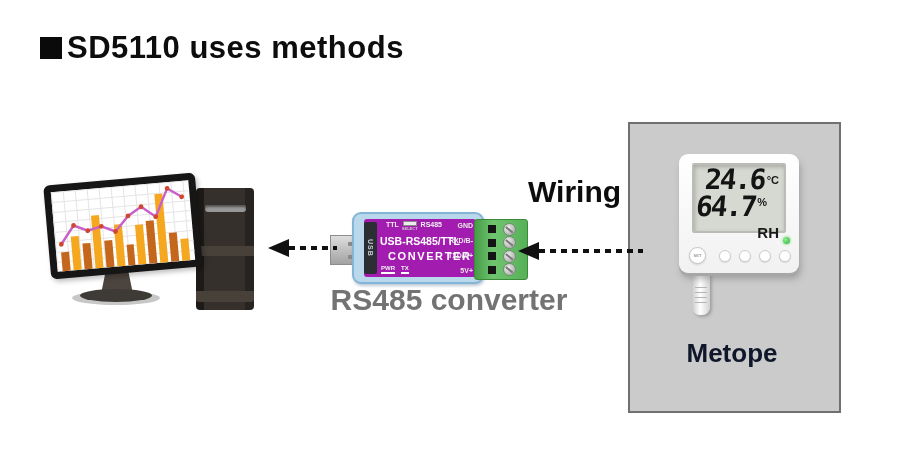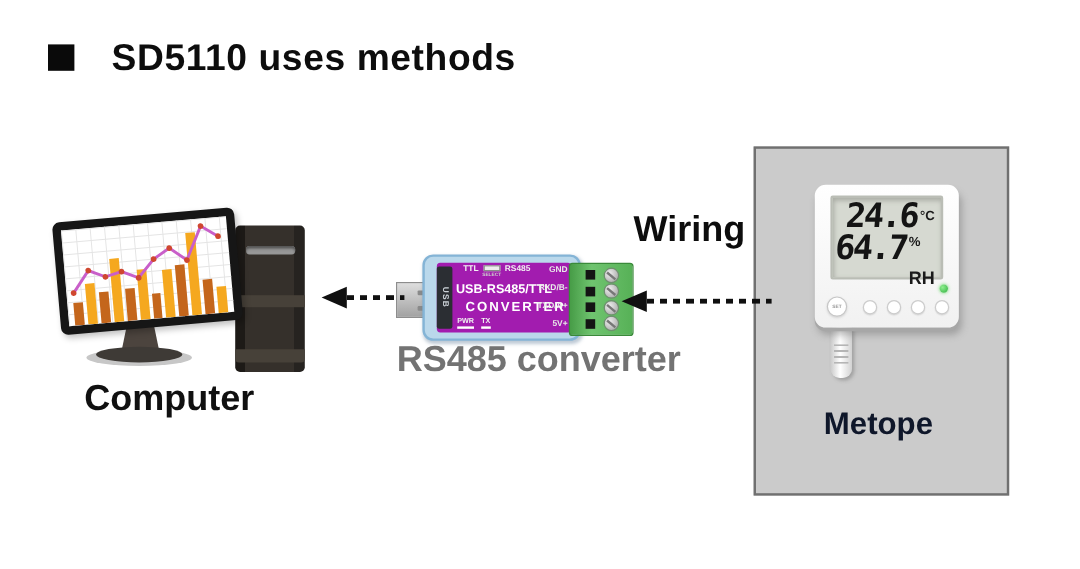--- a/index.html
+++ b/index.html
@@ -1,20 +1,20 @@
 <!DOCTYPE html>
 <html><head>
 <meta charset="utf-8">
 <style>
   * { margin:0; padding:0; box-sizing:border-box; }
   body { background:#fff; font-family:"Liberation Sans", sans-serif; }
   .stage { position:relative; width:900px; height:474px; background:#ffffff; overflow:hidden; }
 
   
-  .title { position:absolute; left:40px; top:30px; display:flex; align-items:center; gap:31px;
+  .title { position:absolute; left:40px; top:30px; display:flex; align-items:center; gap:5px;
            font-size:31px; font-weight:700; color:#0d0d0d; letter-spacing:0.5px; }
   .title .sq { width:22px; height:22px; background:#0a0a0a; flex:0 0 auto; }
 
   
   .tower { position:absolute; left:196px; top:188px; width:58px; height:122px; z-index:2;
            background:linear-gradient(90deg,#1d1a17 0%,#1d1a17 14%,#35302b 14%,#35302b 84%,#262320 84%);
            border-radius:4px; }
   .tower .slot { position:absolute; left:9px; top:17px; width:41px; height:7px; background:#979797;
                  border-radius:3px; box-shadow:inset 0 2px 2px #545454; }
   .tower .band1 { position:absolute; left:0; top:58px; width:100%; height:10px; background:#474139; }
@@ -161,21 +161,20 @@
           <circle cx="47.333333333333336" cy="38.4" r="2.4" fill="#cf4730"></circle>
           <circle cx="61.111111111111114" cy="44.8" r="2.4" fill="#cf4730"></circle>
           <circle cx="74.88888888888889" cy="30.4" r="2.4" fill="#cf4730"></circle>
           <circle cx="88.66666666666667" cy="22.4" r="2.4" fill="#cf4730"></circle>
           <circle cx="102.44444444444446" cy="33.6" r="2.4" fill="#cf4730"></circle>
           <circle cx="116.22222222222223" cy="6.400000000000006" r="2.4" fill="#cf4730"></circle>
           <circle cx="130" cy="16" r="2.4" fill="#cf4730"></circle>
         </svg>
     </div>
   </div>
-  <div class="computer-label">Computer</div>
 
   <div class="arrow arrow1">
     <span class="head"></span>
     <span class="dashes"></span>
   </div>
 
   <div class="usb-plug">
     <span class="hole h1"></span>
     <span class="hole h2"></span>
   </div>

